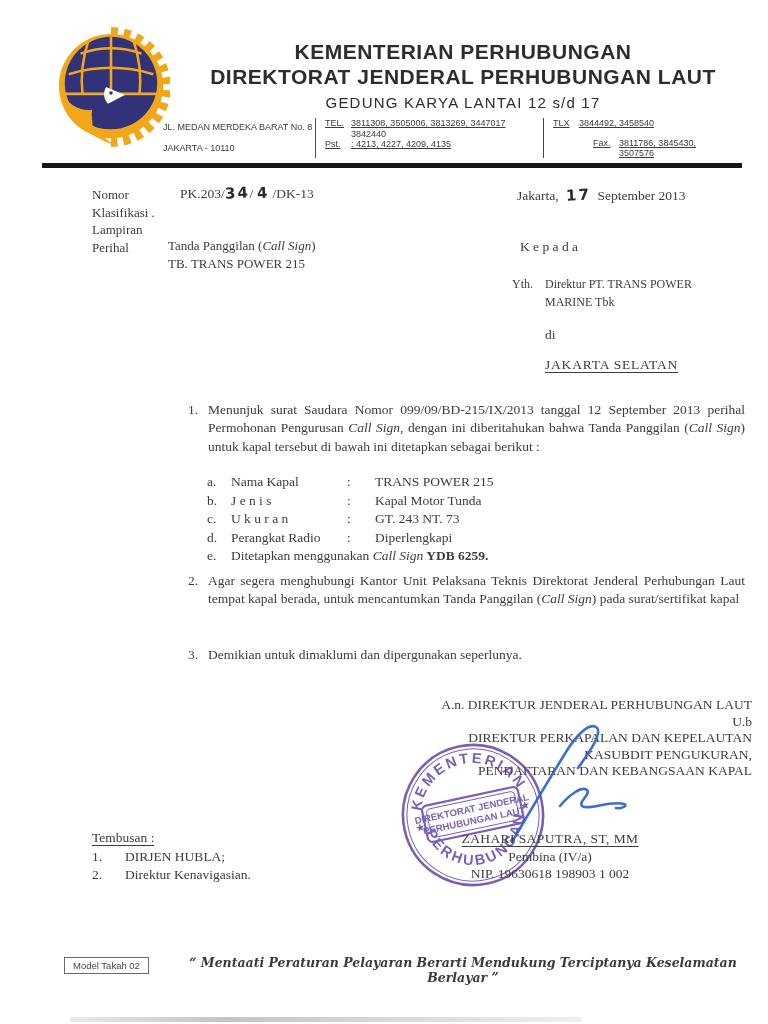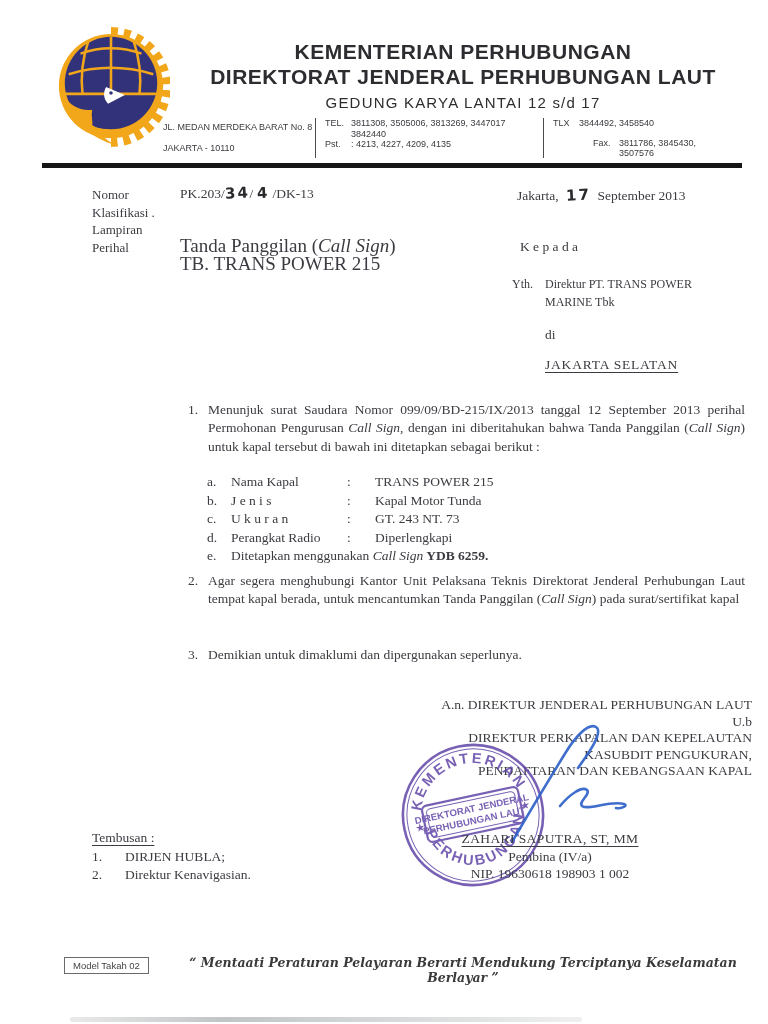--- a/index.html
+++ b/index.html
@@ -14,36 +14,36 @@
   .t1{top:40px;font-size:21px;letter-spacing:.5px;}
   .t2{top:65px;font-size:21px;letter-spacing:.5px;}
   .t3{top:94px;font-size:15px;font-weight:400;letter-spacing:1.2px;}
   .addr{left:163px;top:116px;width:585px;height:46px;display:flex;
         font-family:"Liberation Sans",sans-serif;font-size:9px;color:#3a3a3f;}
   .addr .c1{width:152px;padding-top:6px;}
   .addr .c1 div+div{margin-top:11px;}
   .vdiv{width:0;border-left:1.6px solid #4a4a4a;height:40px;margin-top:2px;}
   .addr .c2{width:214px;padding:2px 4px 0 9px;}
   .addr .c3{width:178px;padding:2px 0 0 9px;}
-  .tp-row{display:flex;}
+  .tp-row{display:flex;text-decoration:underline;}
   .tp-row .lbl{width:26px;flex:none;}
   .tp-indent{margin-left:26px;}
   .c2 .tp-row+ .tp-indent{margin-top:1px;}
   .c2 .pst{margin-top:0;}
   .c3 .tp-row+.tp-row{margin-top:10px;padding-left:40px;}
   .rule{left:42px;top:163px;width:700px;height:5px;background:#161616;}
 
   
   .metal{left:92px;top:186px;font-size:13px;line-height:17.6px;}
   .nomorv{left:180px;top:184px;font-size:13.5px;}
   .hw{font-family:"DejaVu Sans",sans-serif;font-weight:700;font-size:15px;
       display:inline-block;transform:rotate(-3deg);letter-spacing:2px;color:#2a2a2e;}
   .datel{left:517px;top:186px;font-size:13.5px;}
   .datel .hw{margin:0 7px;}
-  .perihalv{left:180px;top:237px;font-size:19px;line-height:17.6px;}
+  .perihalv{left:168px;top:237px;font-size:13px;line-height:17.6px;}
   .it{font-style:italic;}
   .kepada{left:520px;top:239px;font-size:13.5px;}
   .yth{left:512px;top:276px;display:flex;font-size:12px;line-height:17.6px;}
   .yth .ythl{width:33px;flex:none;}
   .di{left:545px;top:327px;font-size:13.5px;}
   .jaksel{left:545px;top:357px;font-size:13.5px;letter-spacing:.8px;
           text-decoration:underline;text-underline-offset:3px;}
 
   
   .item{display:flex;width:557px;font-size:13.5px;line-height:18.4px;}

